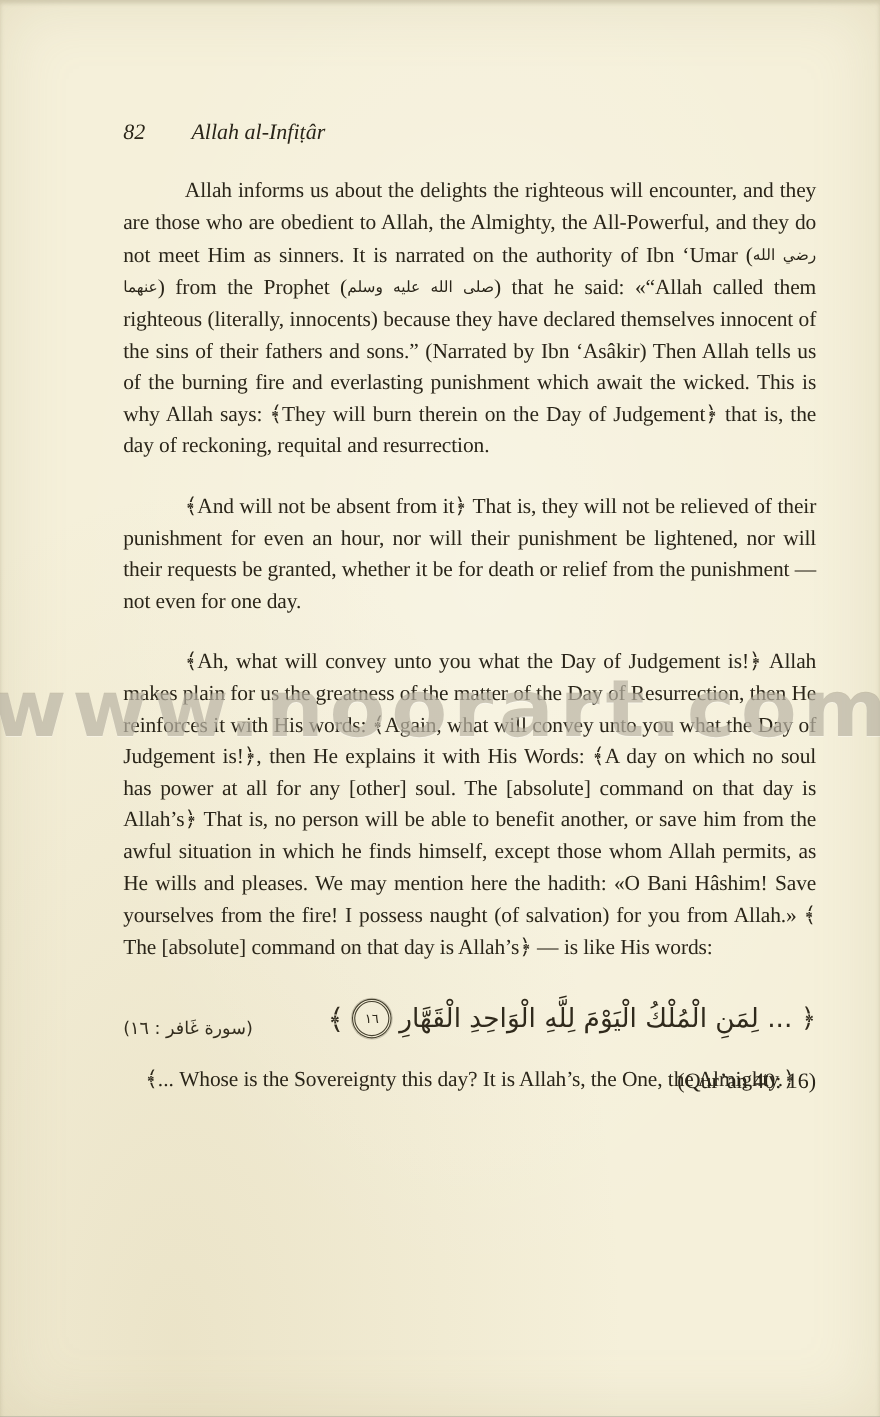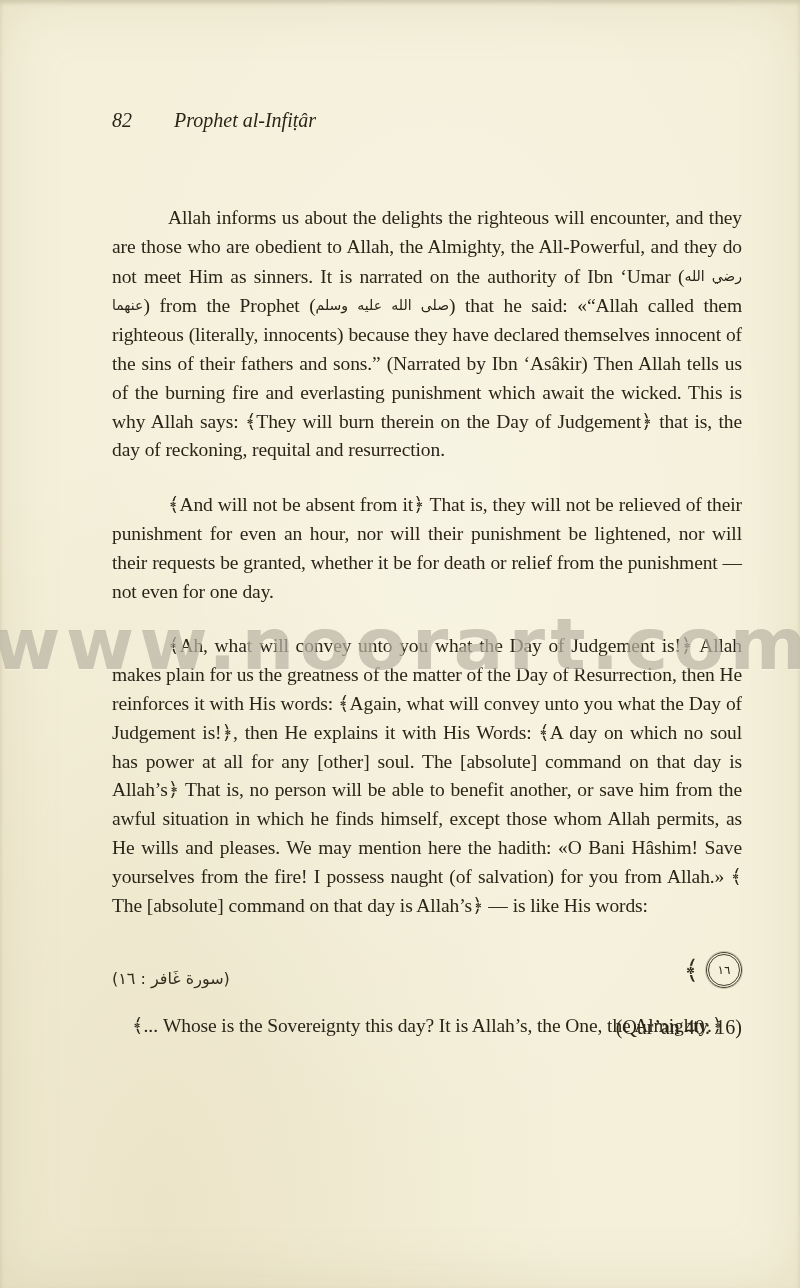--- a/index.html
+++ b/index.html
@@ -15,21 +15,21 @@
     overflow:hidden;
     font-family:"Liberation Serif","DejaVu Serif",serif;
     color:#2a2519;
   }
   .content{
     position:absolute;left:112px;top:106px;width:630px;
   }
   .page-header{
     display:flex;align-items:flex-end;
     font-style:italic;font-size:20px;line-height:28px;
-    margin-bottom:70px;
+    margin-bottom:26px;
   }
   .page-number{margin-right:42px;}
   .para{
     text-align:justify;
     font-size:19.5px;line-height:28.8px;
     letter-spacing:-0.1px;
     margin:0 0 26px 0;
   }
   .para.indent{text-indent:56px;}
   .hon{
@@ -83,32 +83,33 @@
 <body>
 
 <div class="page">
 
   <div class="watermark">www.noorart.com</div>
 
   <div class="content">
 
     <div class="page-header">
       <span class="page-number">82</span>
-      <span class="page-title">Prophet al-Infiṭâr</span>
+      <span class="page-title">Allah al-Infiṭâr</span>
     </div>
 
     <p class="para indent"><span>Allah informs us about the delights the righteous will encounter, and they are those who are obedient to Allah, the Almighty, the All-Powerful, and they do not meet Him as sinners. It is narrated on the authority of Ibn ‘Umar (</span><span class="hon">رضي الله عنهما</span><span>) from the Prophet (</span><span class="hon">صلى الله عليه وسلم</span><span>) that he said: «“Allah called them righteous (literally, innocents) because they have declared themselves innocent of the sins of their fathers and sons.” (Narrated by Ibn ‘Asâkir) Then Allah tells us of the burning fire and everlasting punishment which await the wicked. This is why Allah says: </span><span class="ayah">﴾They will burn therein on the Day of Judgement﴿</span><span> that is, the day of reckoning, requital and resurrection.</span></p>
 
     <p class="para indent"><span class="ayah">﴾And will not be absent from it﴿</span><span> That is, they will not be relieved of their punishment for even an hour, nor will their punishment be lightened, nor will their requests be granted, whether it be for death or relief from the punishment — not even for one day.</span></p>
 
     <p class="para indent"><span class="ayah">﴾Ah, what will convey unto you what the Day of Judgement is!﴿</span><span> Allah makes plain for us the greatness of the matter of the Day of Resurrection, then He reinforces it with His words: </span><span class="ayah">﴾Again, what will convey unto you what the Day of Judgement is!﴿</span><span>, then He explains it with His Words: </span><span class="ayah">﴾A day on which no soul has power at all for any [other] soul. The [absolute] command on that day is Allah’s﴿</span><span> That is, no person will be able to benefit another, or save him from the awful situation in which he finds himself, except those whom Allah permits, as He wills and pleases. We may mention here the hadith: «O Bani Hâshim! Save yourselves from the fire! I possess naught (of salvation) for you from Allah.» </span><span class="ayah">﴾The [absolute] command on that day is Allah’s﴿</span><span> — is like His words:</span></p>
 
     <div class="quran-row">
       <span class="citation-ar">(سورة غَافر : ١٦)</span>
       <span class="verse-ar">
+        <span>﴿ ... لِمَنِ الْمُلْكُ الْيَوْمَ لِلَّهِ الْوَاحِدِ الْقَهَّارِ</span>
         <span class="ayah-medallion">١٦</span>
         <span class="ornament">﴾</span>
       </span>
     </div>
 
     <div class="translation-block">
       <p class="para"><span class="ayah">﴾... Whose is the Sovereignty this day? It is Allah’s, the One, the Almighty.﴿</span></p>
       <span class="qcitation">(Qur’an 40: 16)</span>
     </div>
 

